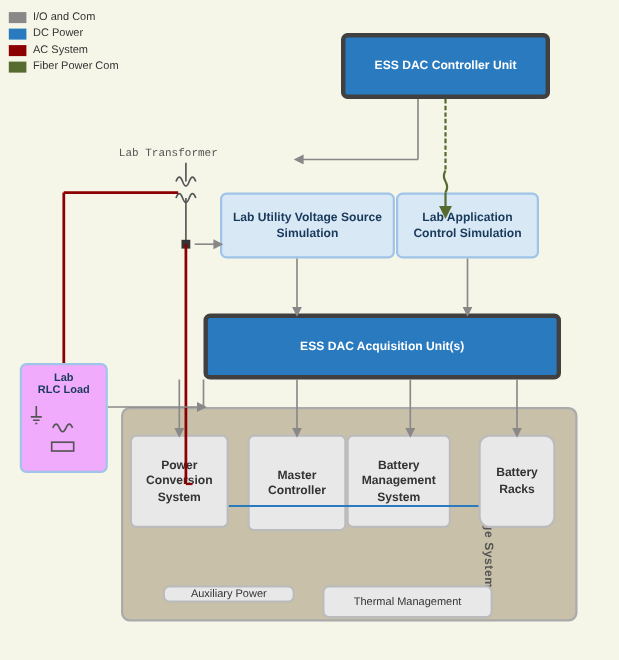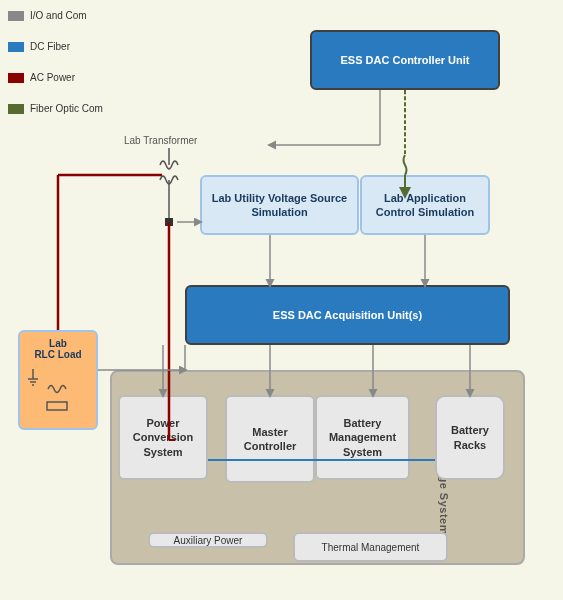--- a/index.html
+++ b/index.html
@@ -13,21 +13,21 @@
       position: relative;
     }
 
     
     .legend {
       position: absolute;
       top: 10px;
       left: 8px;
       display: flex;
       flex-direction: column;
-      gap: 20px;
+      gap: 4px;
     }
     .legend-item {
       display: flex;
       align-items: center;
       gap: 6px;
       font-size: 10px;
       color: #333;
     }
     .legend-color {
       width: 16px;
@@ -45,21 +45,21 @@
       text-align: center;
       font-size: 11px;
       font-weight: 600;
       line-height: 1.3;
       padding: 6px 8px;
     }
 
     .box-blue-dark {
       background: #2a7abf;
       color: white;
-      border: 2px solid #404040;
+      border: 4px solid #404040;
     }
 
     .box-blue-light {
       background: #d8e8f5;
       color: #1a3a5c;
       border: 2px solid #a0c4e8;
     }
 
     .box-white {
       background: #e8e8e8;
@@ -84,21 +84,21 @@
       font-size: 11px;
       font-weight: 700;
       color: #555;
       white-space: nowrap;
       letter-spacing: 0.5px;
     }
 
     
     .lab-rlc {
       position: absolute;
-      background: #fdba74;
+      background: #f0abfc;
       border: 2px solid #a0c4e8;
       border-radius: 6px;
       width: 80px;
       height: 100px;
       left: 18px;
       top: 330px;
       display: flex;
       flex-direction: column;
       align-items: center;
       justify-content: flex-start;
@@ -113,45 +113,46 @@
     .lines-svg {
       position: absolute;
       top: 0;
       left: 0;
       width: 563px;
       height: 600px;
       pointer-events: none;
     }
     .transformer-label {
       position: absolute;
-      left: 124px;
+      left: 108px;
       top: 135px;
       font-size: 10px;
       color: #555;
+      font-family: Liberation Mono, monospace;
     }
   </style>
 </head>
 <body>
 
 <div class="legend">
   <div class="legend-item">
     <div class="legend-color" style="background:#888888;"></div>
     <span>I/O and Com</span>
   </div>
   <div class="legend-item">
     <div class="legend-color" style="background:#2a7abf;"></div>
-    <span>DC Fiber</span>
+    <span>DC Power</span>
   </div>
   <div class="legend-item">
     <div class="legend-color" style="background:#8b0000;"></div>
-    <span>AC Power</span>
+    <span>AC System</span>
   </div>
   <div class="legend-item">
     <div class="legend-color" style="background:#556b2f;"></div>
-    <span>Fiber Optic Com</span>
+    <span>Fiber Power Com</span>
   </div>
 </div>
 
 <div class="ess-storage-bg" style="left:110px; top:370px; width:415px; height:195px;">
   <div class="ess-label">Energy Storage System</div>
 </div>
 
 <div class="transformer-label">Lab Transformer</div>
 
 <div class="box box-blue-dark" style="left:310px; top:30px; width:190px; height:60px;">

